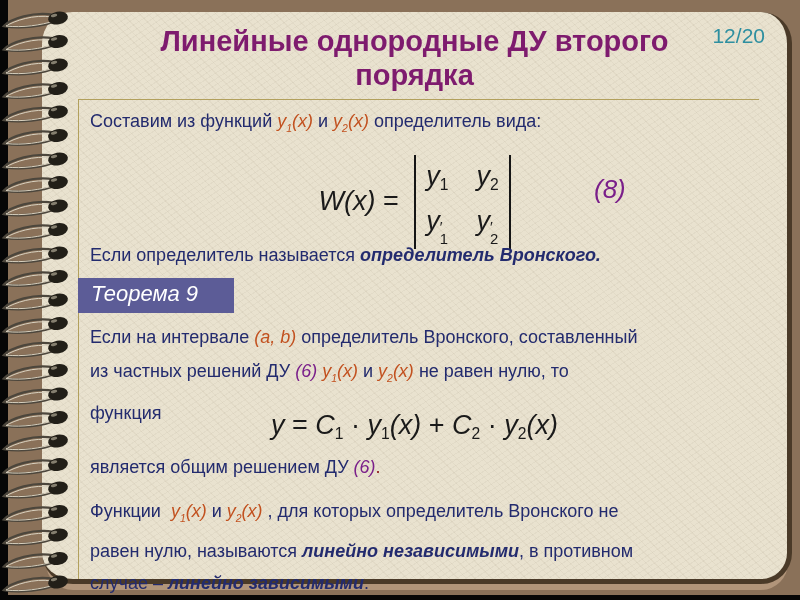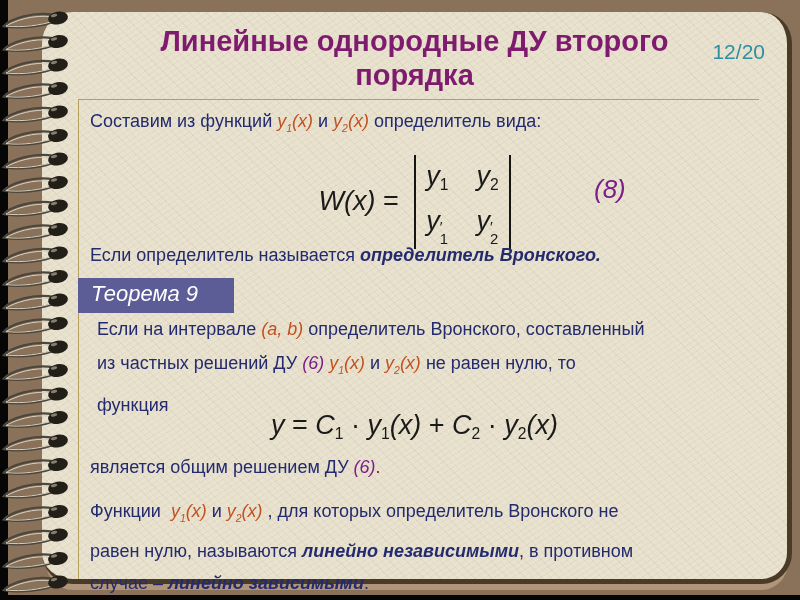--- a/index.html
+++ b/index.html
@@ -12,36 +12,36 @@
          background:
            repeating-linear-gradient(45deg, rgba(120,100,70,.06) 0 1px, transparent 1px 6px),
            repeating-linear-gradient(-33deg, rgba(90,80,60,.05) 0 1px, transparent 1px 5px),
            var(--paper,#E9E2CF);
          border-right:5px solid var(--paper-border,#4A3A28);
          border-bottom:5px solid var(--paper-border,#4A3A28);
          box-shadow:0 10px 0 -4px var(--paper-glow,#B1957A);border-radius:31px;}
   #spiral{position:absolute;left:0;top:0;z-index:5;}
   .title{position:absolute;top:12px;left:0;right:0;margin:0 auto;max-width:560px;text-align:center;
          color:var(--title-purple,#7E1B6E);font-size:29px;font-weight:bold;line-height:34px;}
-  .pagenum{position:absolute;top:12px;right:22px;color:var(--teal,#2E8FA0);font-size:21px;margin-top:16px;}
+  .pagenum{position:absolute;top:12px;right:22px;color:var(--teal,#2E8FA0);font-size:21px;}
   .hsep{position:absolute;top:87px;left:36px;right:28px;height:1px;background:var(--line-olive,#B2A05C);}
   .vmargin{position:absolute;top:87px;bottom:0;left:36px;width:1px;background:var(--line-olive,#B2A05C);}
   .para{position:absolute;left:48px;right:26px;margin:0;font-size:18px;color:var(--navy,#232B6E);}
   .p1{top:99px;}
   .frow{position:absolute;top:143px;left:0;right:0;display:flex;justify-content:center;align-items:center;
         font-size:27px;color:var(--black-text,#1A1A1A);}
   .det{display:grid;grid-template-columns:auto auto;column-gap:28px;
        border-left:2px solid #151515;border-right:2px solid #151515;
        padding:3px 10px;margin-left:8px;font-size:27px;line-height:36px;}
   .eqnum{position:absolute;top:162px;left:552px;font-size:26px;font-style:italic;color:var(--eq-purple,#7A1F8A);}
   .p2{top:233px;}
   .theorem{position:absolute;top:266px;left:36px;width:156px;height:35px;box-sizing:border-box;
            background:var(--theorem-bg,#5C5C97);color:#FFFFFF;font-style:italic;font-size:22px;
            padding:3px 0 0 13px;}
-  .p3{top:300px;line-height:34px;margin-left:7px;}
+  .p3{top:308px;line-height:34px;}
   .f2{position:absolute;top:398px;left:0;right:0;text-align:center;font-size:27px;color:var(--black-text,#1A1A1A);}
   .p4{top:445px;}
   .p5{top:483px;line-height:32px;}
   .seg{white-space:pre-wrap;}
   .it{font-style:italic;}
   .bd{font-weight:bold;}
   .sub{font-size:58%;vertical-align:-5px;}
   .stack{display:inline-flex;flex-direction:column;align-items:flex-start;
          font-size:55%;line-height:0.8;vertical-align:-2px;}
   .c-blue{color:var(--navy,#232B6E);}

